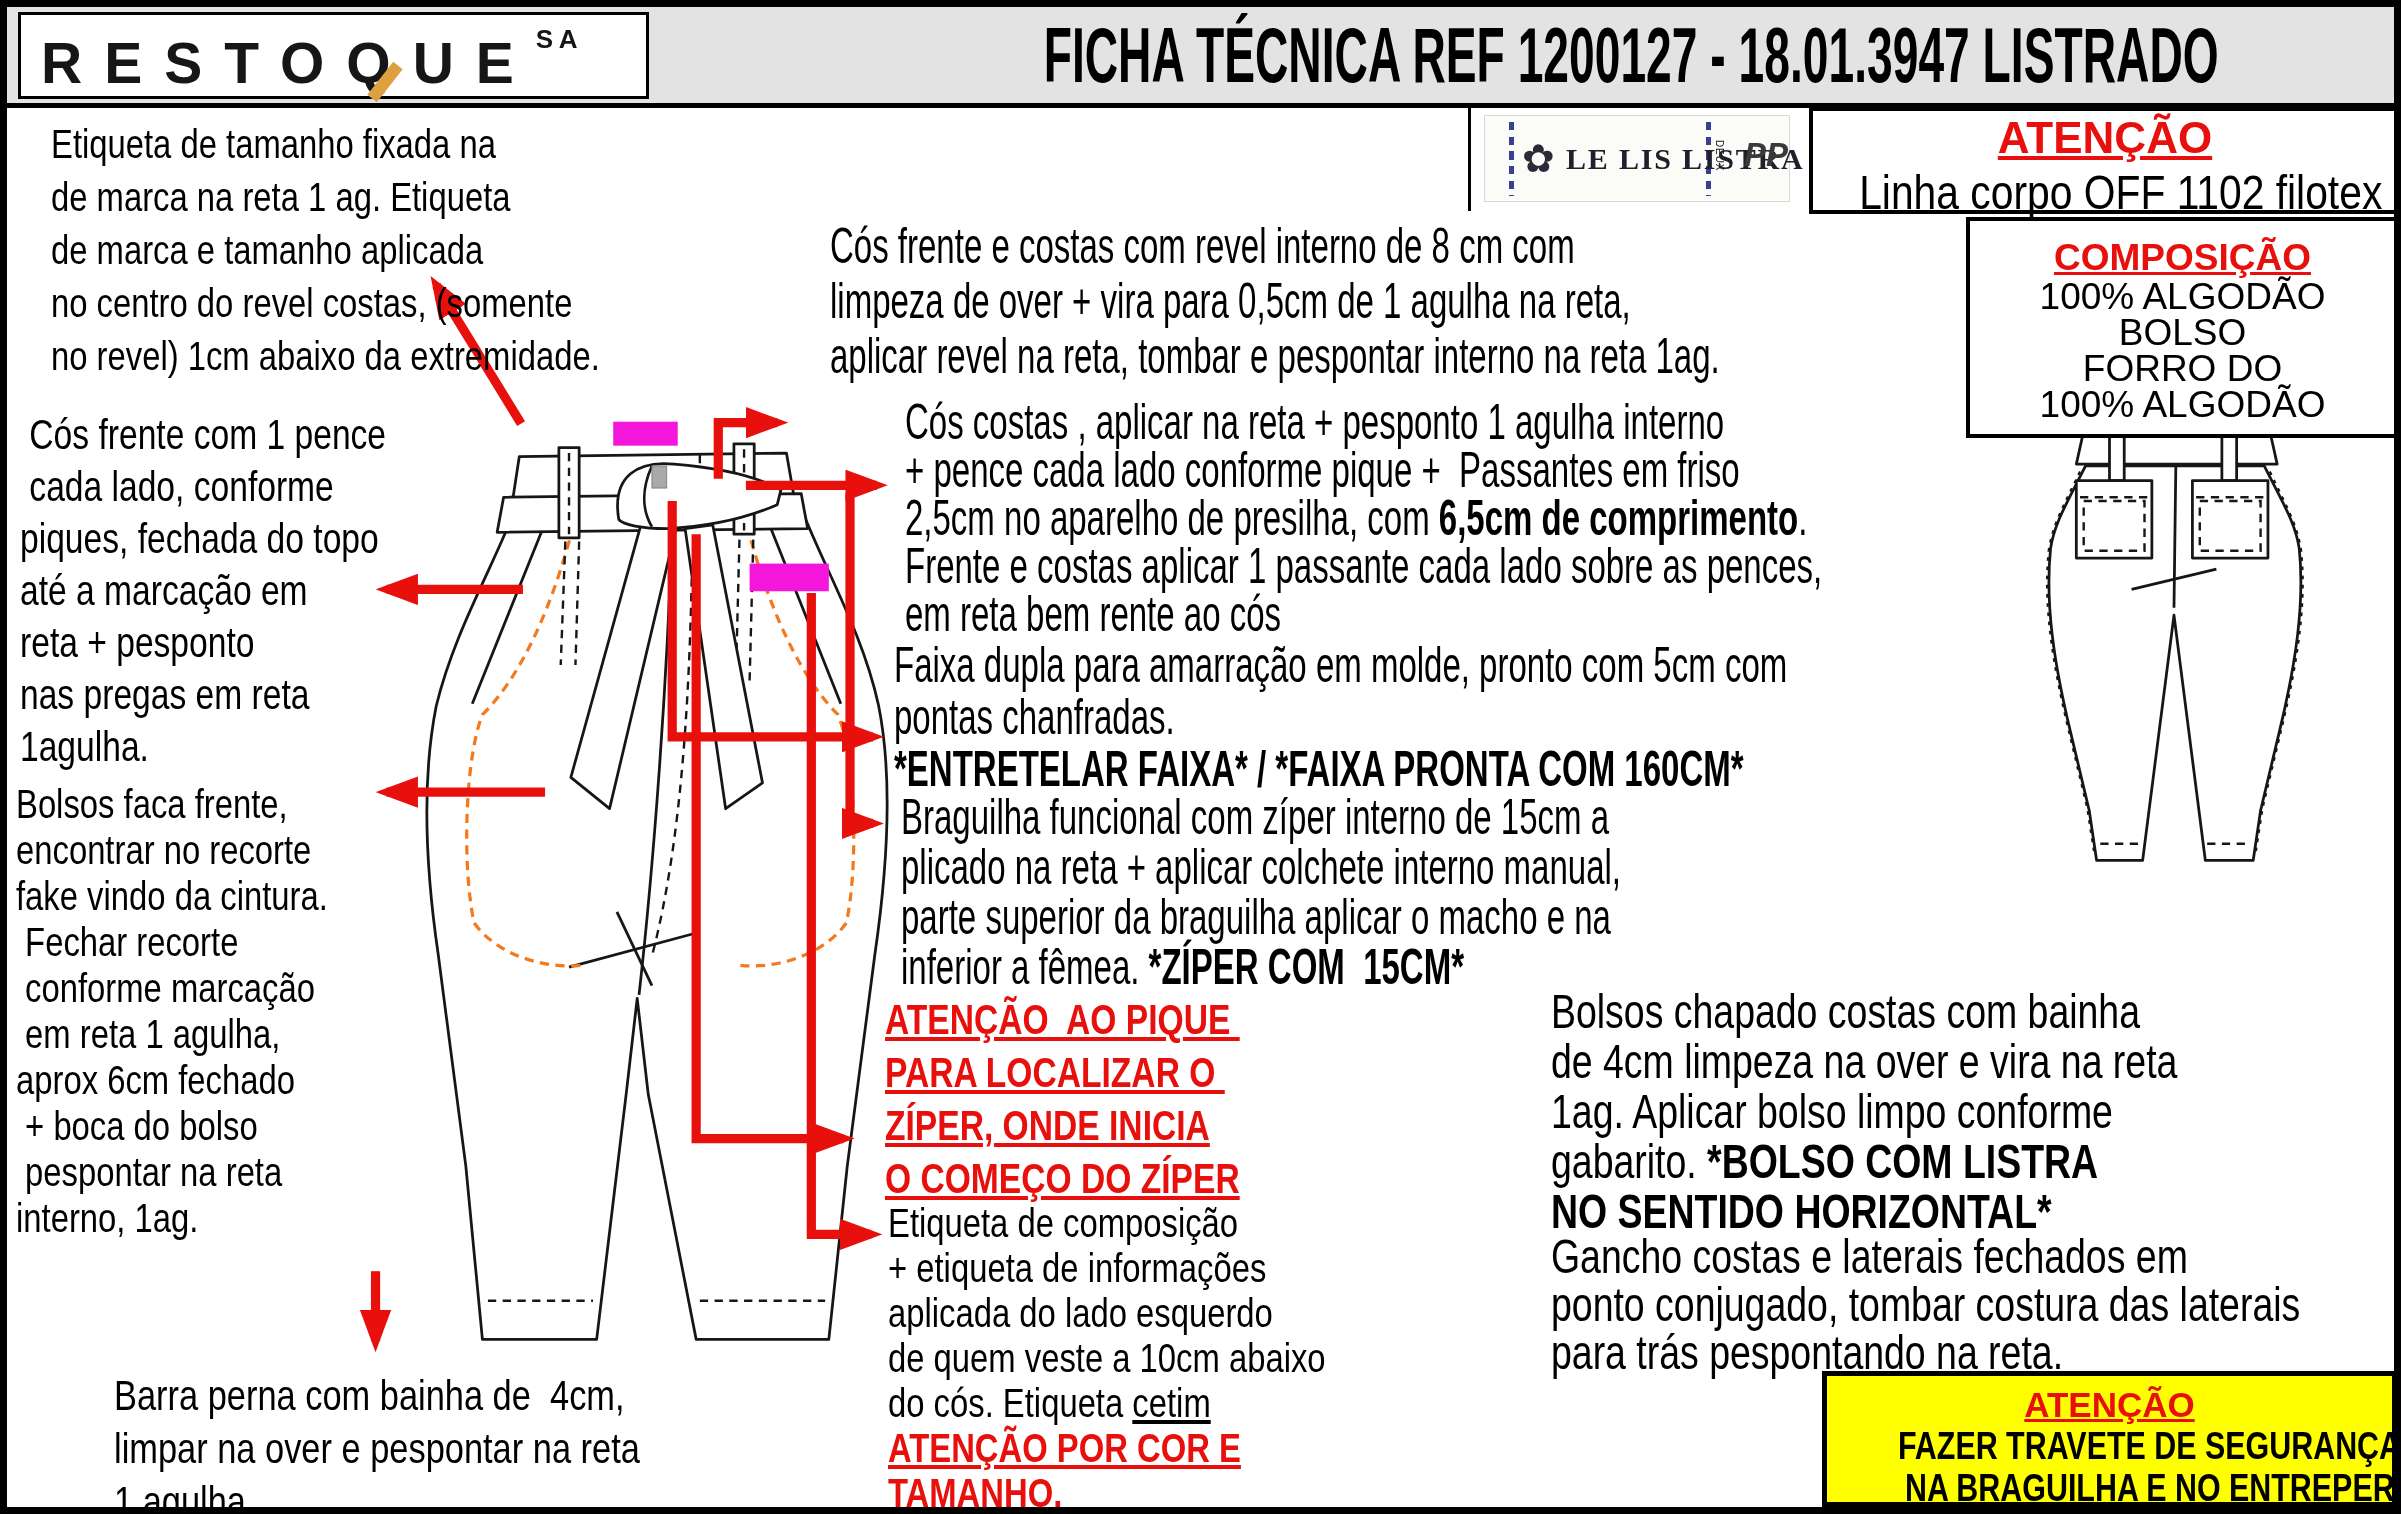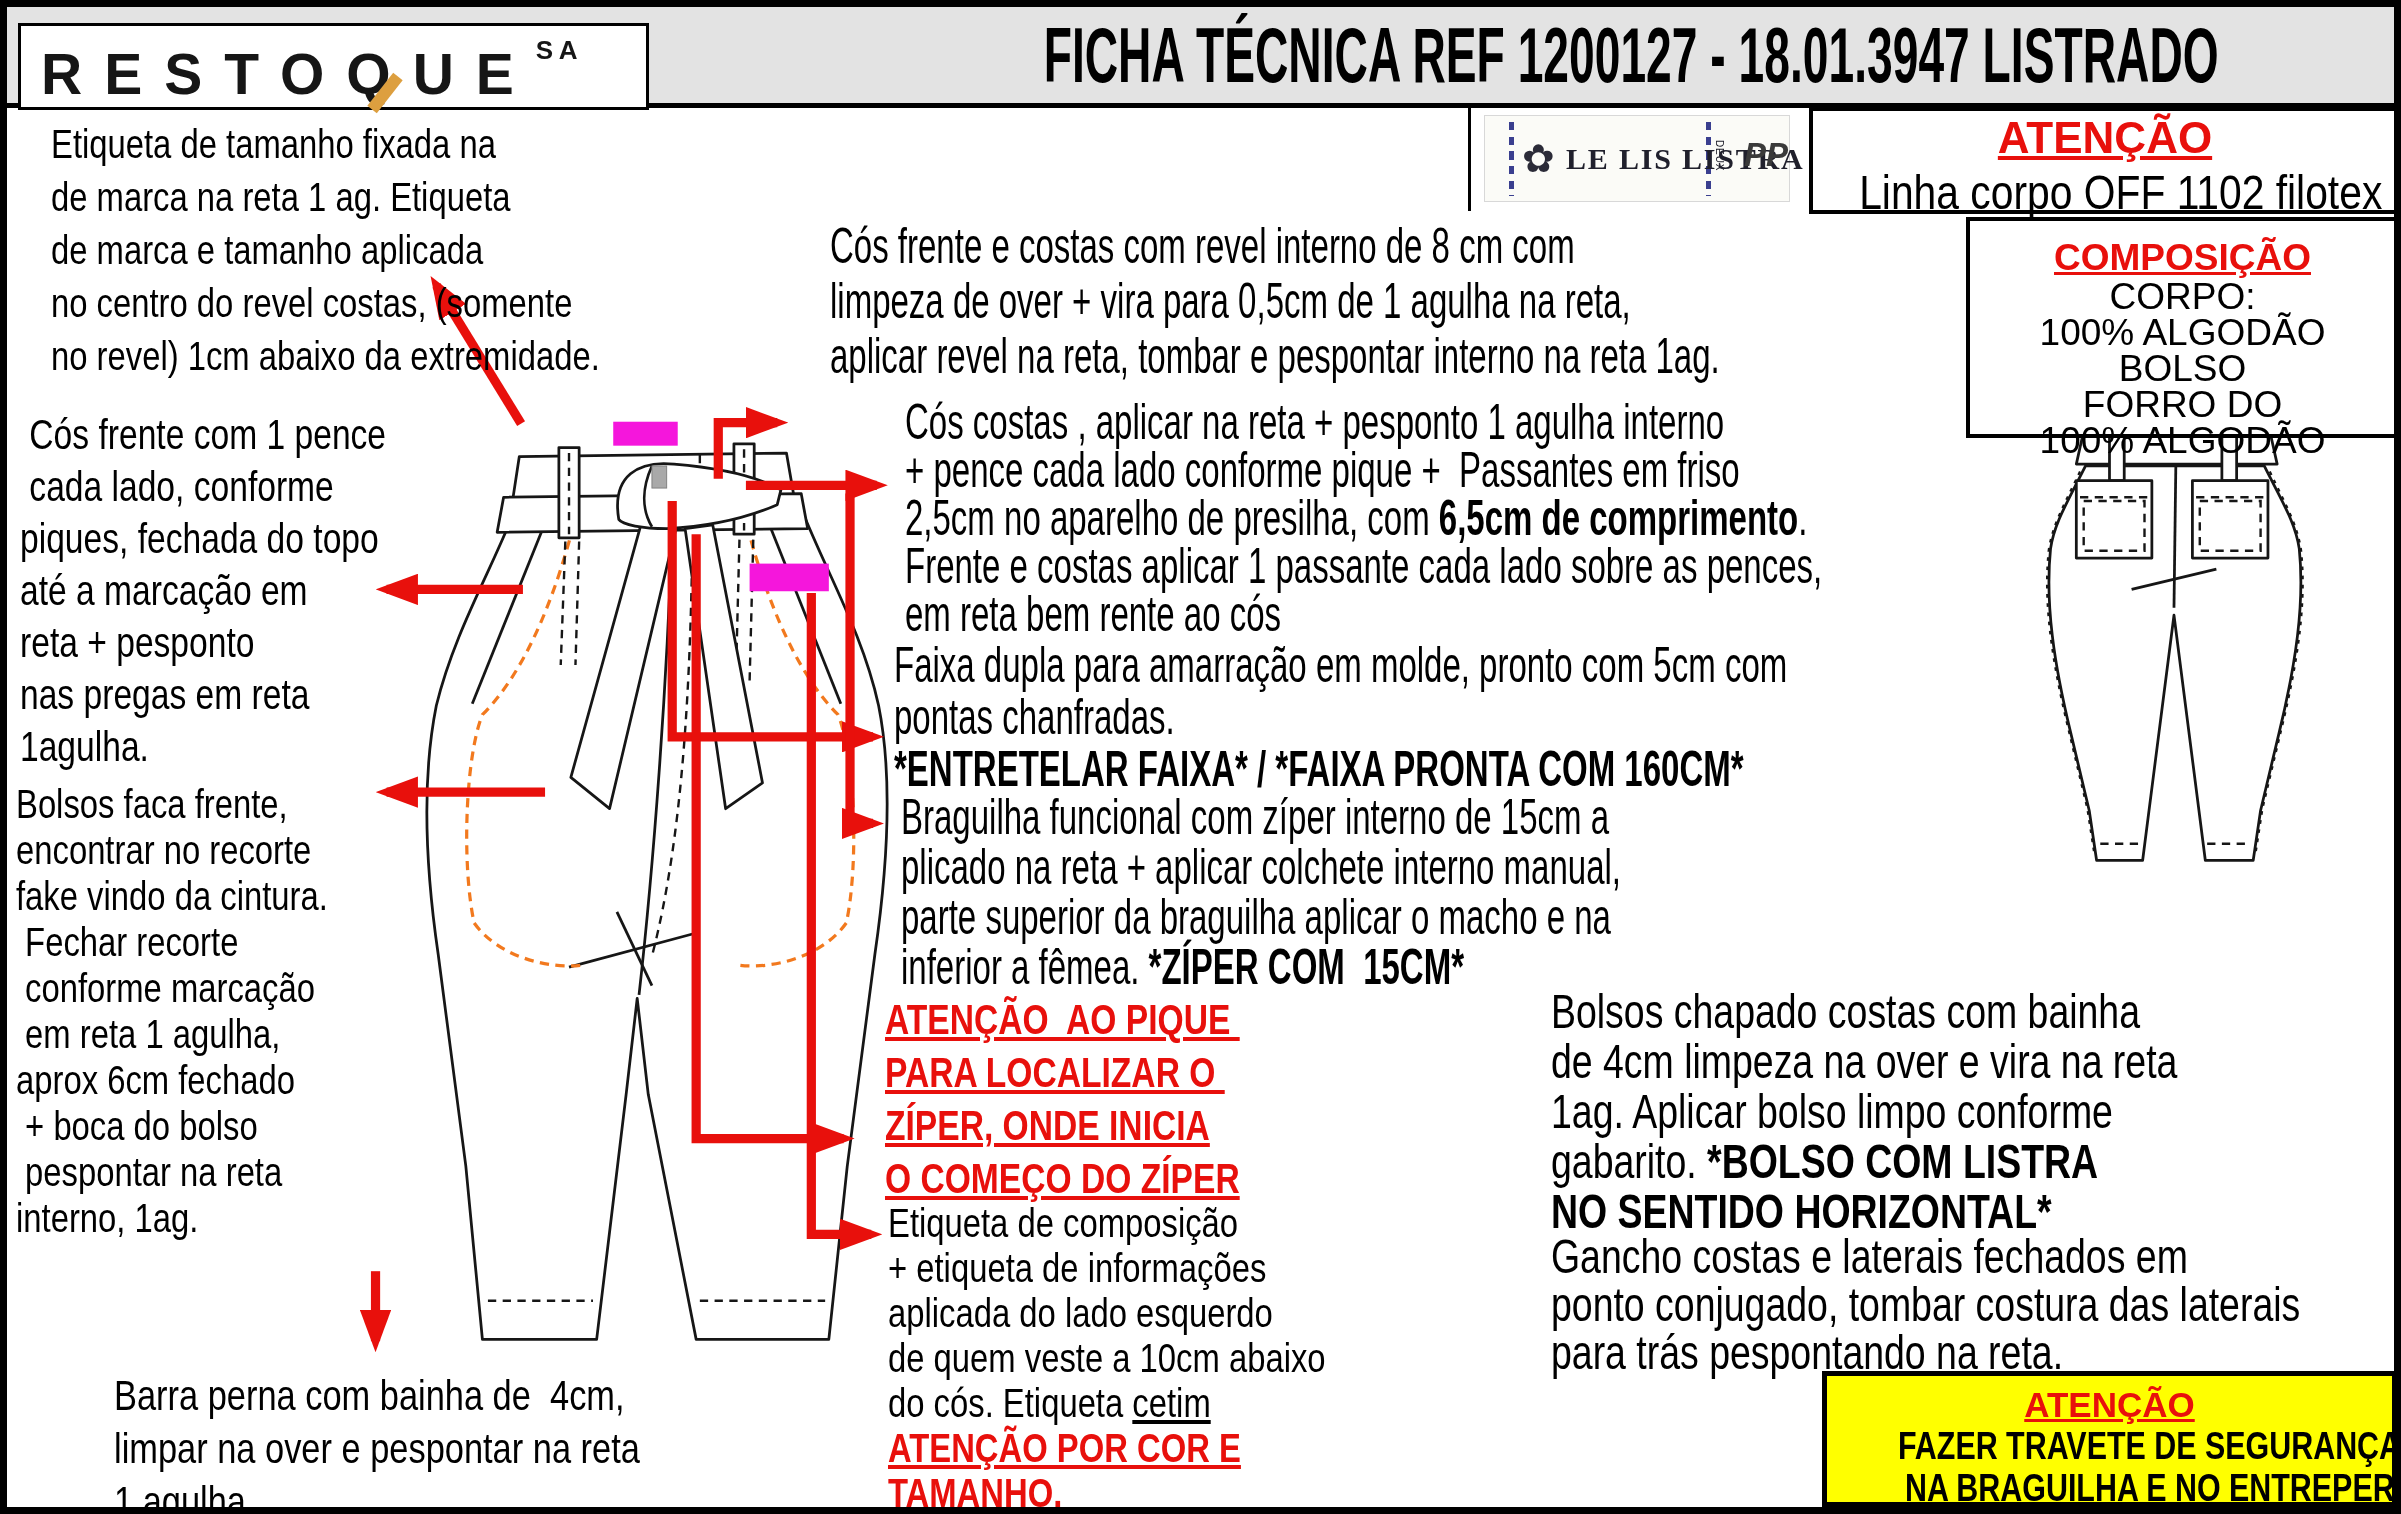--- a/index.html
+++ b/index.html
@@ -2,21 +2,21 @@
 <html style="--red: #e8100c; --magenta: #f516dc; --yellow: #ffff00; --orange: #f2791e; --navy: #3a3f8f; --logoAccent: #dd9f3f;font-size:14.7px"><head>
 <meta charset="utf-8">
 <style>
   html,body{margin:0;padding:0;background:#888;}
   .page{position:relative;width:2401px;height:1514px;background:#fff;
         border:7.4px solid #000;box-sizing:border-box;overflow:hidden;
         font-family:"Liberation Sans",sans-serif;color:#000;}
   .abs{position:absolute;}
   
   .header{left:0;top:0;width:2387px;height:96px;background:#e3e3e3;border-bottom:5.5px solid #000;}
-  .logo-box{left:11px;top:16px;width:625px;height:81px;background:#fff;border:3.7px solid #000;}
+  .logo-box{left:11px;top:5px;width:625px;height:81px;background:#fff;border:3.7px solid #000;}
   .logo-text{left:20px;top:9.2px;font-size:57px;font-weight:bold;letter-spacing:22px;color:#161616;}
   .logo-sup{font-size:26px;letter-spacing:5.5px;vertical-align:35px;}
   .logo-qtail{left:358px;top:46px;width:12px;height:42px;background:var(--logoAccent);transform:rotate(38deg);}
   .title-wrap{left:645px;top:0;width:1742px;height:96px;text-align:center;line-height:96px;}
   .title-inner{display:inline-block;font-size:77px;font-weight:bold;transform:scaleX(.60);transform-origin:center;white-space:pre;}
   
   .brand-area{left:1461px;top:101px;width:339px;height:103px;background:#fff;border-left:3.7px solid #000;}
   .brand-card{left:13px;top:7.4px;width:304px;height:85px;background:#fbfbf7;border:0.9px solid #d8d8d8;}
   .stitch{top:5.5px;width:4.6px;height:74px;background:repeating-linear-gradient(to bottom,var(--navy) 0 8.3px,transparent 8.3px 14.7px);}
   .flower{left:37px;top:20px;font-size:39px;color:#2b2b38;}
@@ -165,21 +165,20 @@
   </div>
 
   <div class="abs box atencao-top">
     <span class="red-title">ATENÇÃO</span>
     <span class="bodyline">Linha corpo OFF 1102 filotex</span>
   </div>
 
   <div class="abs box comp-box">
     <span class="red-title">COMPOSIÇÃO</span>
     <div>
-        <div class="ln">CORPO:</div>
         <div class="ln">100% ALGODÃO</div>
         <div class="ln">BOLSO</div>
         <div class="ln">FORRO DO</div>
         <div class="ln">100% ALGODÃO</div>
       </div>
   </div>
 
   <div class="abs tb cxA t1"><div class="ln">Etiqueta de tamanho fixada na</div><div class="ln">de marca na reta 1 ag. Etiqueta</div><div class="ln">de marca e tamanho aplicada</div><div class="ln">no centro do revel costas, (somente</div><div class="ln">no revel) 1cm abaixo da extremidade.</div></div>
   <div class="abs tb cxA t2"><div class="ln"> Cós frente com 1 pence</div><div class="ln"> cada lado, conforme</div><div class="ln">piques, fechada do topo</div><div class="ln">até a marcação em</div><div class="ln">reta + pesponto</div><div class="ln">nas pregas em reta</div><div class="ln">1agulha.</div></div>
   <div class="abs tb cxA t3"><div class="ln">Bolsos faca frente,</div><div class="ln">encontrar no recorte</div><div class="ln">fake vindo da cintura.</div><div class="ln"> Fechar recorte</div><div class="ln"> conforme marcação</div><div class="ln"> em reta 1 agulha,</div><div class="ln">aprox 6cm fechado</div><div class="ln"> + boca do bolso</div><div class="ln"> pespontar na reta</div><div class="ln">interno, 1ag.</div></div>

